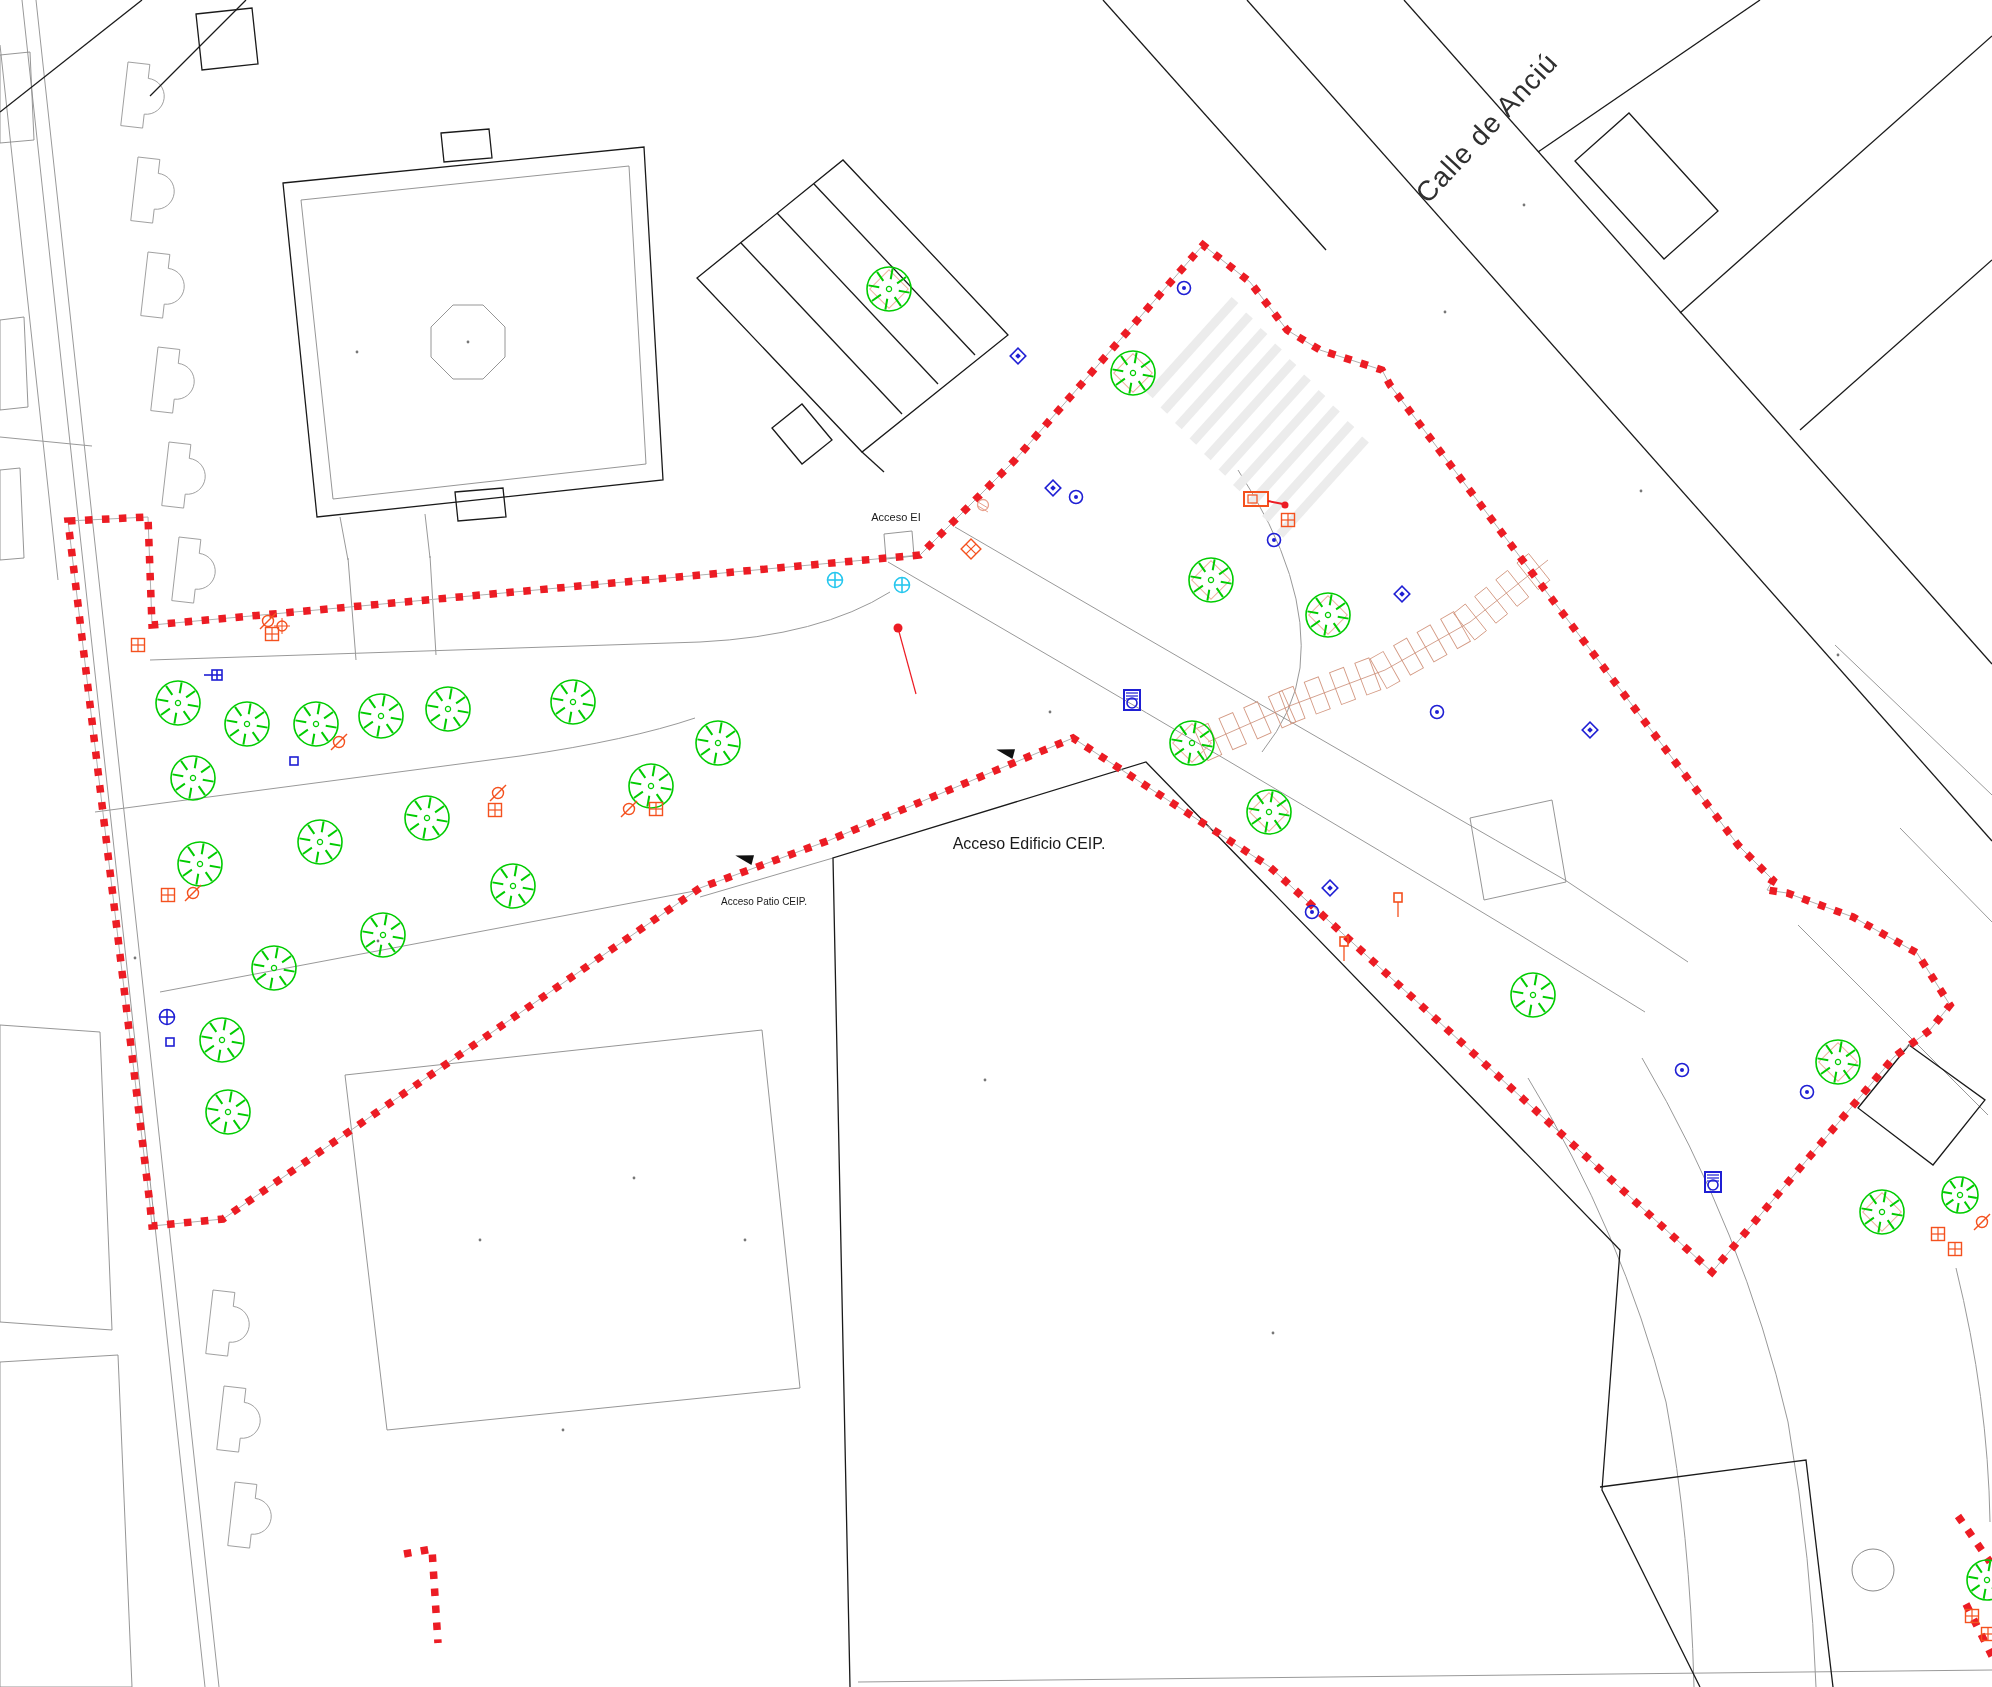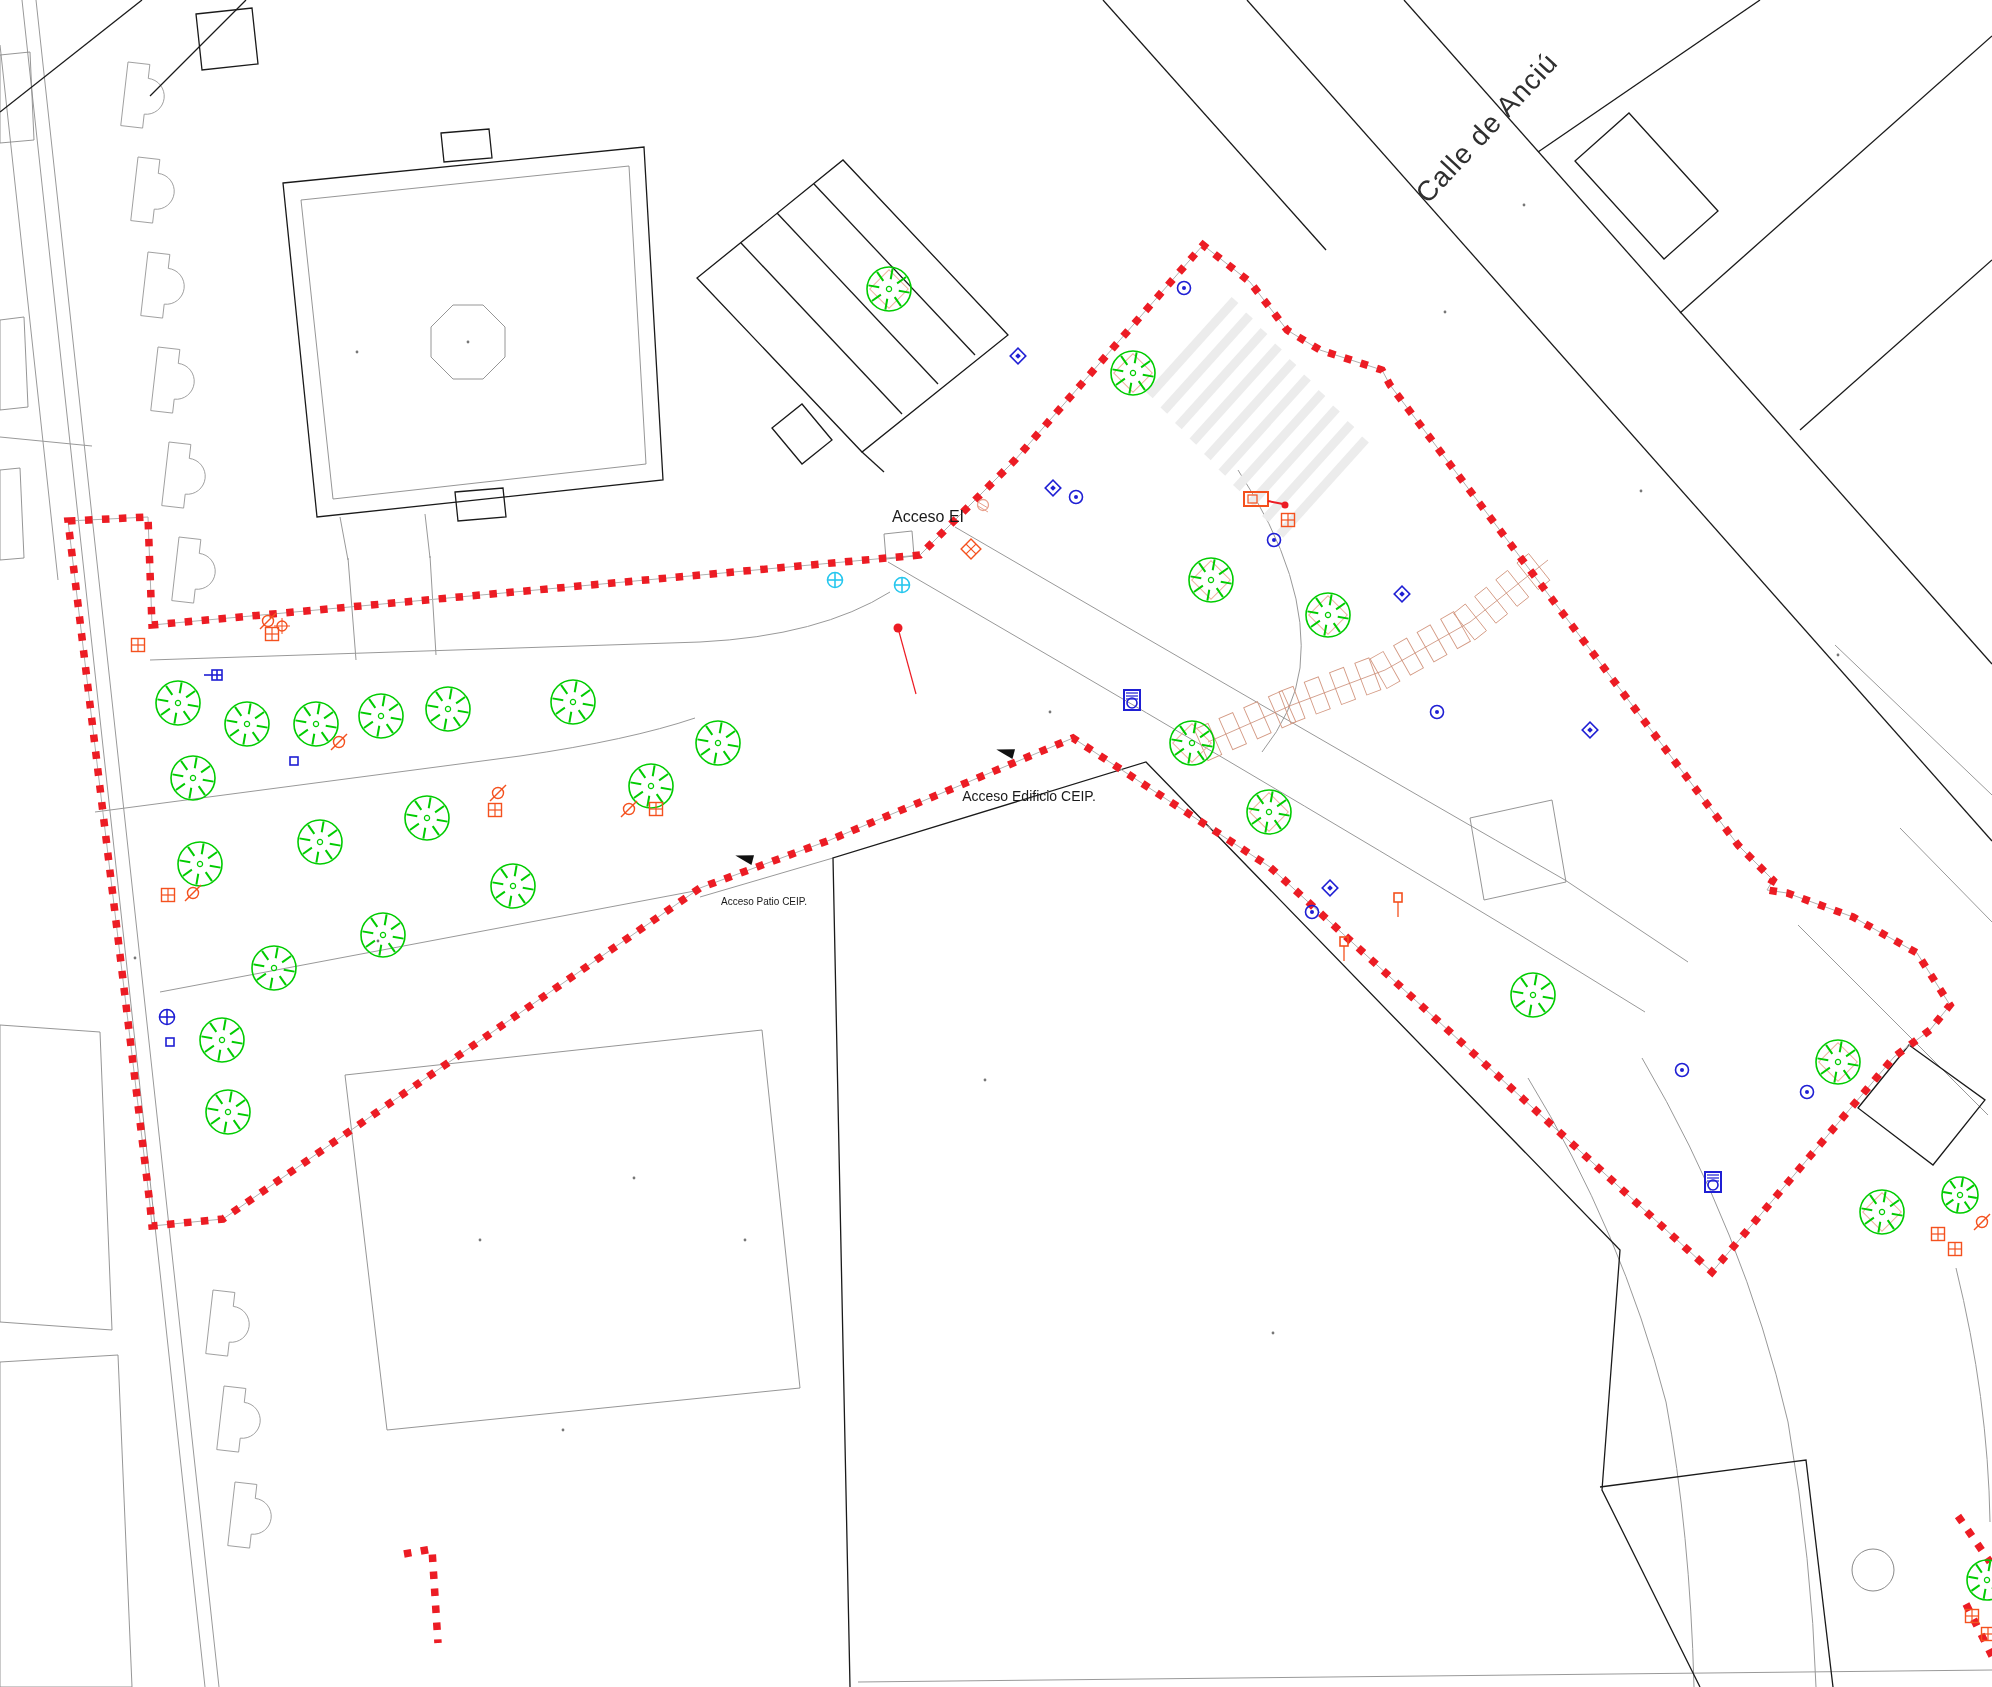--- a/index.html
+++ b/index.html
@@ -684,16 +684,16 @@
           <circle r="4.5" fill="#ec1c24" stroke="none"></circle>
           <line x1="0" y1="0" x2="18" y2="66" stroke-width="1.2"></line>
         </g>
       </g>
       <g>
         <path d="M10,0 L-8,-5 L-8,5 Z" fill="#111" transform="translate(745,858) rotate(195)"></path>
         <path d="M10,0 L-8,-5 L-8,5 Z" fill="#111" transform="translate(1006,752) rotate(195)"></path>
       </g>
     </svg>
   <div class="map-label" id="street-label" style="left: 1487px; top: 128px; font-size: 28px; transform: translate(-50%, -50%) rotate(-47deg);">Calle de Anciú</div>
-  <div class="map-label" id="label-0" style="left: 896px; top: 517px; font-size: 16px; margin-left: 32px;">Acceso EI</div>
+  <div class="map-label" id="label-0" style="left: 896px; top: 517px; font-size: 11px;">Acceso EI</div>
   <div class="map-label" id="label-1" style="left: 764px; top: 901px; font-size: 10px; text-align: right;">Acceso Patio CEIP.</div>
-  <div class="map-label" id="label-2" style="left: 1029px; top: 796px; font-size: 14px;">Acceso Edificio CEIP.</div>
+  <div class="map-label" id="label-2" style="left: 1029px; top: 844px; font-size: 16px;">Acceso Edificio CEIP.</div>
 </div>
 
 </body></html>

